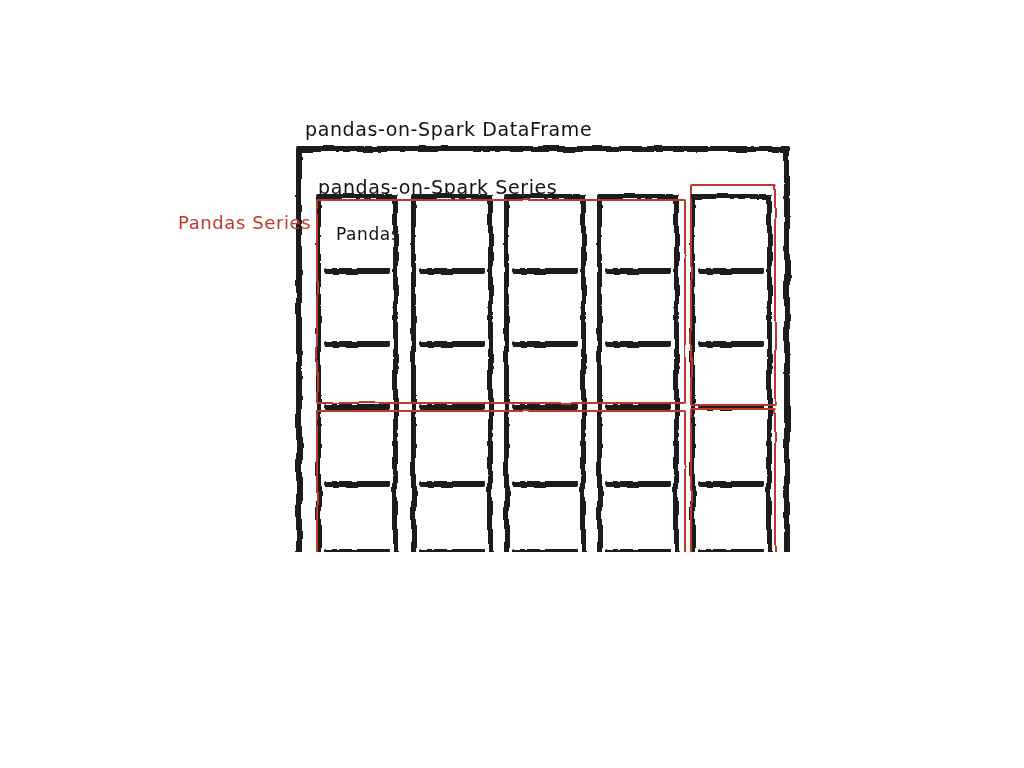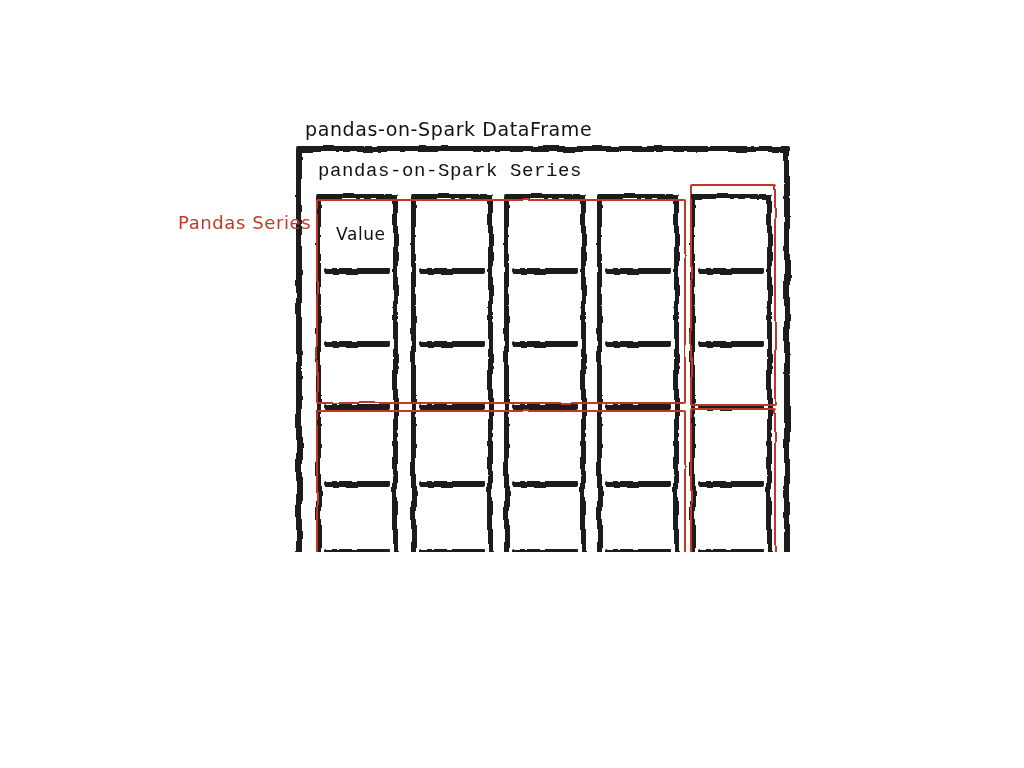--- a/index.html
+++ b/index.html
@@ -24,24 +24,23 @@
     letter-spacing: 0.6px;
   }
   #df-title {
     left: 305px;
     top: 118px;
     font-size: 19px;
     color: #111111;
   }
   #series-title {
     left: 318px;
-    top: 160px;
+    top: 176px;
     font-size: 19px;
     color: #111111;
-    font-family: Liberation Mono, monospace;
   }
   #pandas-series-label {
     left: 178px;
     top: 212px;
     font-size: 18px;
     color: #c0392b;
   }
   #value-label {
     left: 336px;
     top: 224px;
@@ -122,21 +121,21 @@
   </svg>
 
   <div class="sketch-rect" id="outer-frame"></div>
 
   <div class="label" id="df-title">pandas-on-Spark DataFrame</div>
 
   <div class="label" id="series-title">pandas-on-Spark Series</div>
 
   <div class="label" id="pandas-series-label">Pandas Series</div>
 
-  <div class="label" id="value-label">Value</div>
+  <div class="label" id="value-label">Pandas</div>
 
   <div id="columns-layer">
       <div class="col" style="left: 316px; top: 194px; width: 82px; height: 430px;"></div>
       <div class="col" style="left: 411px; top: 194px; width: 82px; height: 430px;"></div>
       <div class="col" style="left: 504px; top: 194px; width: 82px; height: 430px;"></div>
       <div class="col" style="left: 597px; top: 194px; width: 82px; height: 430px;"></div>
       <div class="col" style="left: 690px; top: 194px; width: 82px; height: 430px;"></div>
     </div>
   <div id="separators-layer">
       <div class="cell-sep" style="left: 324px; top: 268px; width: 66px;"></div>

